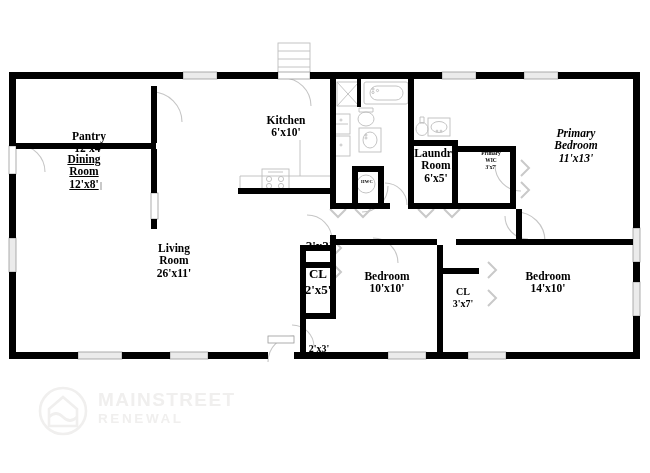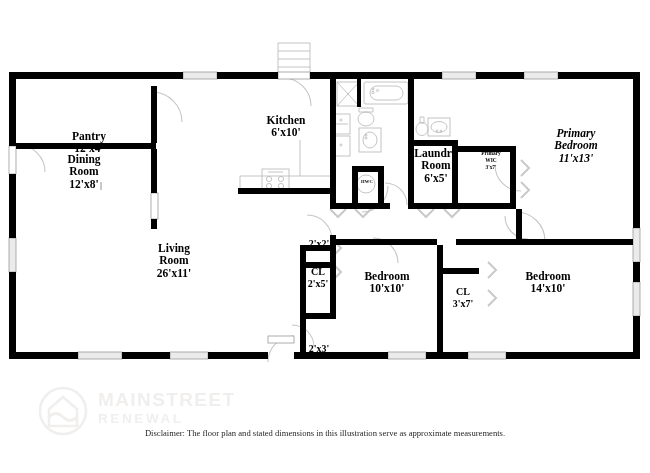--- a/index.html
+++ b/index.html
@@ -18,21 +18,21 @@
     text-align:center;
     font-family:"Liberation Serif", serif;
     font-weight:bold;
     color:#000;
     line-height:1.08;
     white-space:pre-line;
     pointer-events:none;
   }
   .rl-md{font-size:11.5px;}
   .rl-sm{font-size:10px;}
-  .rl-xs{font-size:10px;}
+  .rl-xs{font-size:13px;}
   .rl-xxs{font-size:5.4px;}
 
   .disclaimer{
     position:absolute;
     left:0;width:650px;
     text-align:center;
     font-family:"Liberation Serif", serif;
     font-size:8.6px;
     color:#231f20;
     line-height:1.45;
@@ -267,21 +267,21 @@
       <rect x="300" y="245" width="36" height="6"></rect>
       <rect x="300" y="262" width="36" height="6"></rect>
       <rect x="330" y="268" width="6" height="50"></rect>
       <rect x="300" y="313" width="36" height="6"></rect>
     </g>
   </svg>
 
   <div class="room-label rl-md" style="left:44px;top:94px;width:90px;margin-top:36px;">Pantry
 12'x4'</div>
 
-  <div class="room-label rl-md" style="left:36px;top:153px;width:96px;">Dining
+  <div class="room-label rl-md" style="left:36px;top:153px;width:96px;text-decoration:underline;">Dining
 Room
 12'x8'</div>
 
 
   <div class="room-label rl-md" style="left:249px;top:114px;width:74px;">Kitchen
 6'x10'</div>
 
   <div class="room-label rl-md" style="left:405px;top:147px;width:62px;">Laundry
 Room
 6'x5'</div>
@@ -319,15 +319,14 @@
   <div class="wm" style="left:32px;top:386px;width:210px;height:52px;">
     <svg width="62" height="50" viewBox="0 0 62 50">
       <circle cx="31" cy="25" r="23" fill="none" stroke="#f0efee" stroke-width="2.6"></circle>
       <path d="M31,11 L45,23 L45,40 L17,40 L17,23 Z" fill="none" stroke="#f0efee" stroke-width="2.6"></path>
       <path d="M17,31 Q24,24 31,31 Q38,38 45,31" fill="none" stroke="#f0efee" stroke-width="2.6"></path>
     </svg>
     <div class="wm-text wm-main" style="position:absolute;left:66px;top:4px;">MAINSTREET</div>
     <div class="wm-text wm-sub" style="position:absolute;left:66px;top:26px;">RENEWAL</div>
   </div>
 
-  <div class="disclaimer" style="top:427px;">Disclaimer: The floor plan and stated dimensions in this illustration serve as approximate measurements.</div>
 
 </div>
 
 </body></html>

